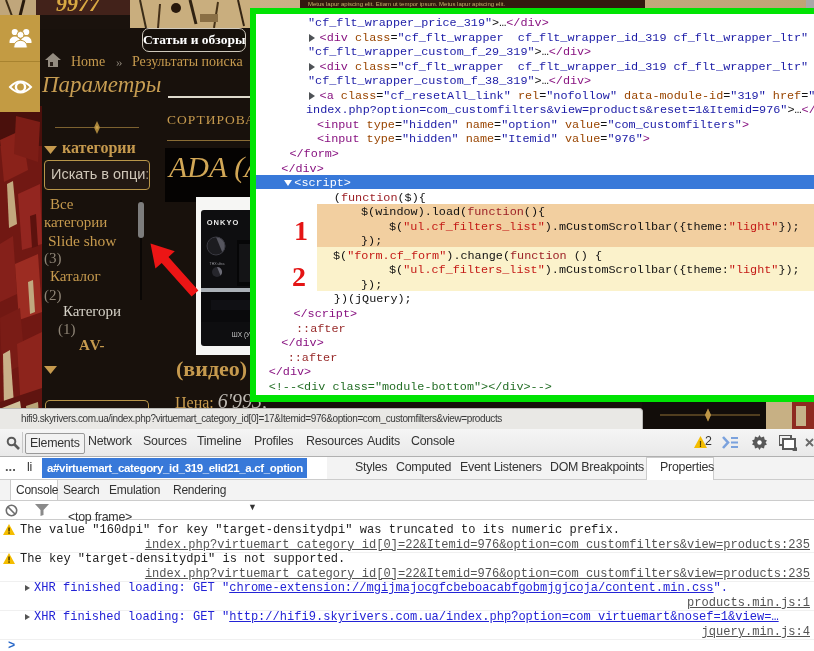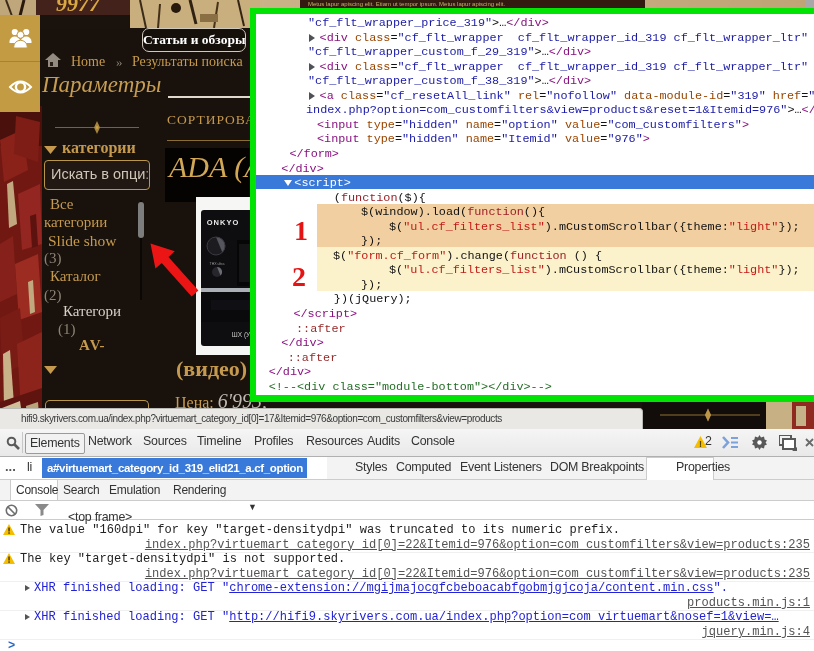--- a/index.html
+++ b/index.html
@@ -272,21 +272,21 @@
   <div class="abs" style="left:327px;top:28px;width:487px;height:22px;background:#f3f3f3;border-bottom:1px solid #ccc;"></div>
   <div class="abs" style="left:5px;top:30px;font-size:13px;color:#555;font-weight:bold;">...</div>
   <div class="abs dtfont" style="left:27px;top:31px;">li</div>
   <div class="abs" style="left:42px;top:29px;width:265px;height:20px;background:#3879d9;"></div>
   <div class="abs" style="left:47px;top:32.5px;font-size:11.5px;font-weight:bold;color:#fff;letter-spacing:-0.35px;white-space:nowrap;">a#virtuemart_category_id_319_elid21_a.cf_option</div>
   <div class="abs dtfont" style="left:355px;top:31px;">Styles</div>
   <div class="abs dtfont" style="left:396px;top:31px;">Computed</div>
   <div class="abs dtfont" style="left:460px;top:31px;">Event Listeners</div>
   <div class="abs dtfont" style="left:550px;top:31px;">DOM Breakpoints</div>
   <div class="abs" style="left:646px;top:28px;width:66px;height:22px;background:#fff;border:1px solid #ccc;border-bottom:none;"></div>
-  <div class="abs dtfont" style="left:676px;top:31px;">Properties</div>
+  <div class="abs dtfont" style="left:660px;top:31px;">Properties</div>
 
   <div class="abs" style="left:0;top:51px;width:814px;height:20px;background:#f3f3f3;border-bottom:1px solid #ccc;"></div>
   <div class="abs" style="left:10px;top:51px;width:46px;height:20px;background:#fff;border-left:1px solid #ccc;border-right:1px solid #ccc;"></div>
   <div class="abs dtfont" style="left:16px;top:53.5px;font-size:12px;">Console</div>
   <div class="abs dtfont" style="left:63px;top:53.5px;font-size:12px;">Search</div>
   <div class="abs dtfont" style="left:109px;top:53.5px;font-size:12px;">Emulation</div>
   <div class="abs dtfont" style="left:173px;top:53.5px;font-size:12px;">Rendering</div>
 
   <div class="abs" style="left:0;top:72px;width:814px;height:18px;background:#fff;border-bottom:1px solid #ccc;"></div>
   <svg class="abs" style="left:5px;top:75px;" width="13" height="13" viewBox="0 0 13 13">

